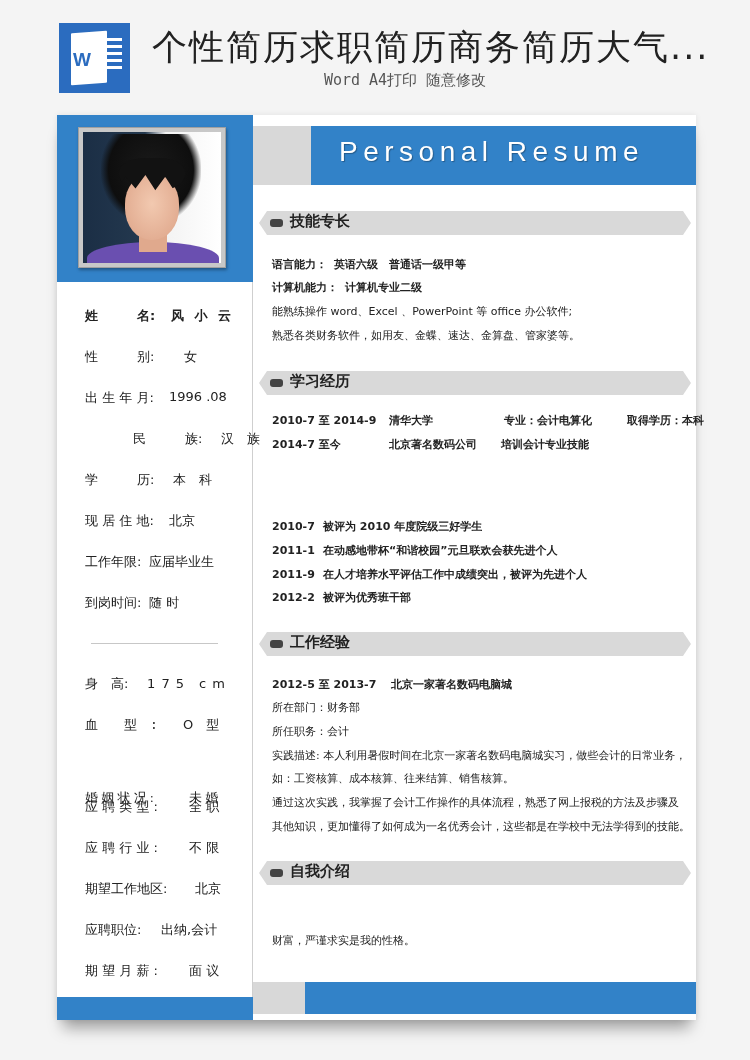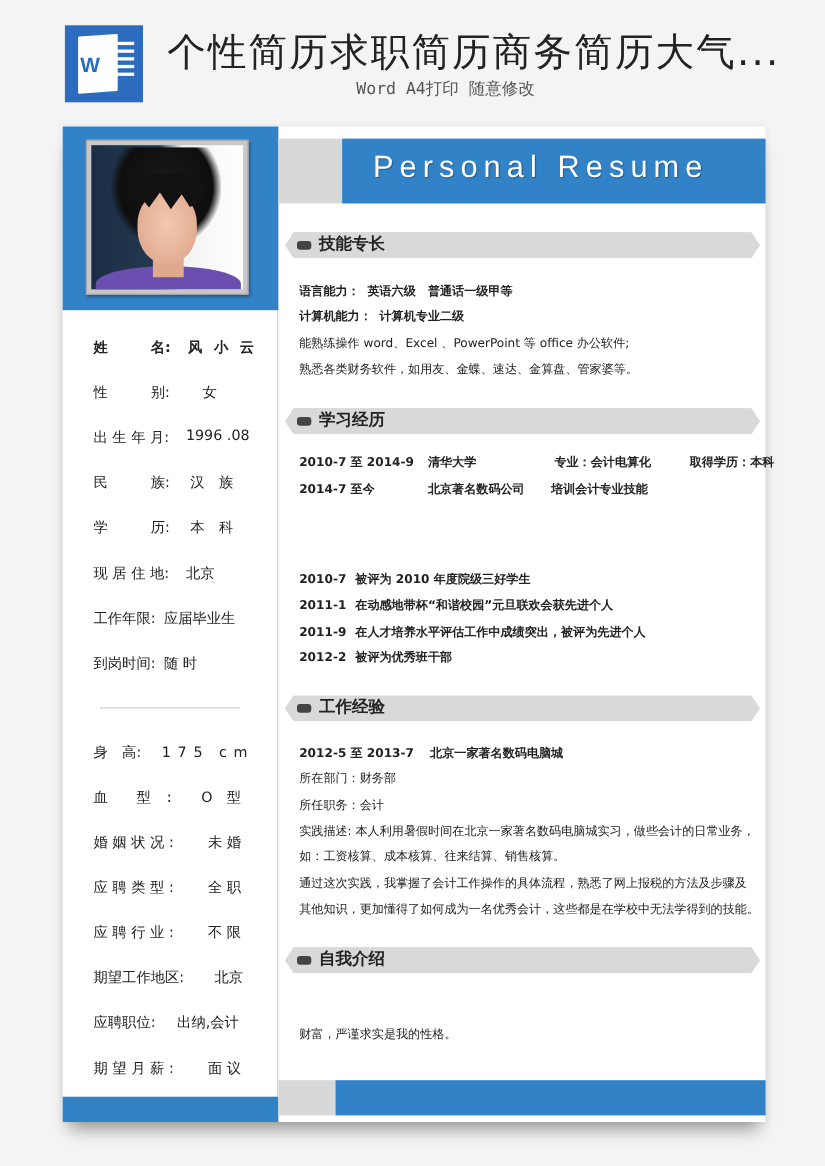--- a/index.html
+++ b/index.html
@@ -92,21 +92,21 @@
         <span class="val" style="left:86px; letter-spacing:3px;">风 小 云</span>
       </div>
       <div class="info-row" style="top:233px;">
         <span class="lbl" style="left:0;">性　　　别:</span>
         <span class="val" style="left:86px;">　女</span>
       </div>
       <div class="info-row" style="top:274px;">
         <span class="lbl" style="left:0;">出 生 年 月:</span>
         <span class="val" style="left:84px;">1996 .08</span>
       </div>
-      <div class="info-row" style="top:315px;">
+      <div class="info-row" style="top:315px;margin-left:48px;">
         <span class="lbl" style="left:0;">民　　　族:</span>
         <span class="val" style="left:88px;">汉　族</span>
       </div>
       <div class="info-row" style="top:356px;">
         <span class="lbl" style="left:0;">学　　　历:</span>
         <span class="val" style="left:88px;">本　科</span>
       </div>
       <div class="info-row" style="top:397px;">
         <span class="lbl" style="left:0;">现 居 住 地:</span>
         <span class="val" style="left:84px;">北京</span>
@@ -123,21 +123,21 @@
       <div class="divider" style="left:6px;"></div>
 
       <div class="info-row" style="top:560px;">
         <span class="lbl" style="left:0;">身　高:</span>
         <span class="val" style="left:62px; letter-spacing:1px;">1 7 5　c m</span>
       </div>
       <div class="info-row" style="top:601px;">
         <span class="lbl" style="left:0;font-family:Liberation Mono, monospace;">血　　型　:</span>
         <span class="val" style="left:98px;">O　型</span>
       </div>
-      <div class="info-row" style="top:642px;">
+      <div class="info-row" style="top:674px;font-family:Liberation Serif, serif;">
         <span class="lbl" style="left:0;">婚 姻 状 况 :</span>
         <span class="val" style="left:104px;">未 婚</span>
       </div>
       <div class="info-row" style="top:683px;">
         <span class="lbl" style="left:0;">应 聘 类 型 :</span>
         <span class="val" style="left:104px;">全 职</span>
       </div>
       <div class="info-row" style="top:724px;">
         <span class="lbl" style="left:0;">应 聘 行 业 :</span>
         <span class="val" style="left:104px;">不 限</span>

